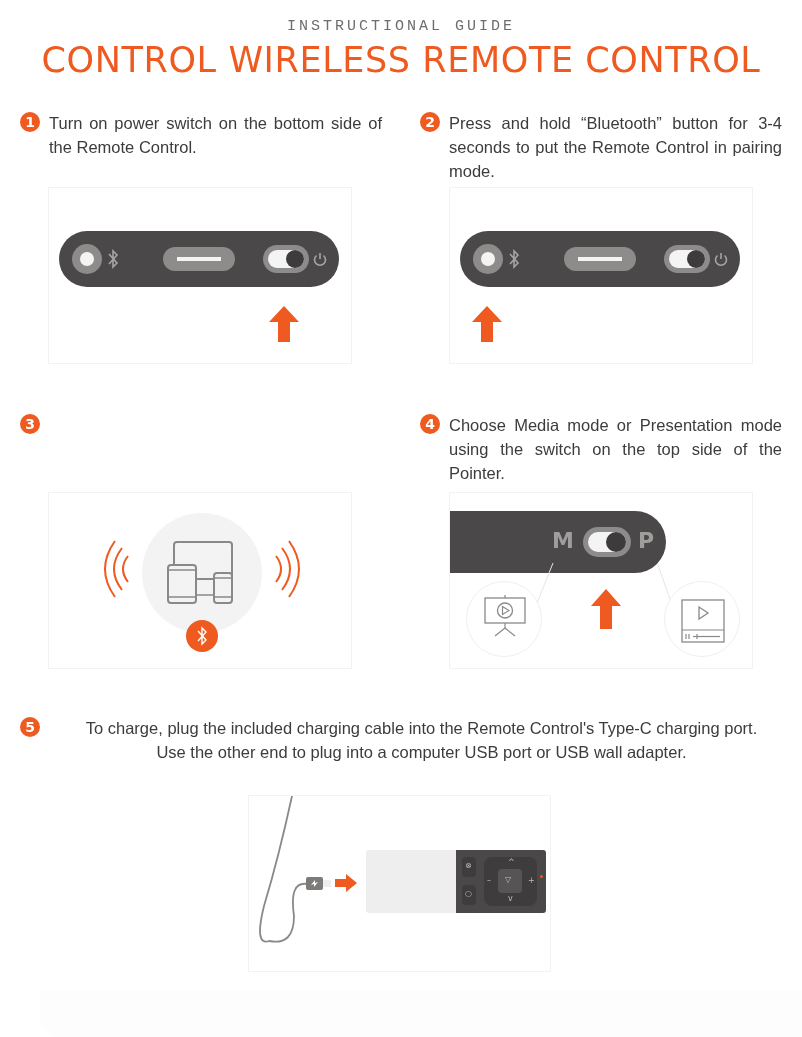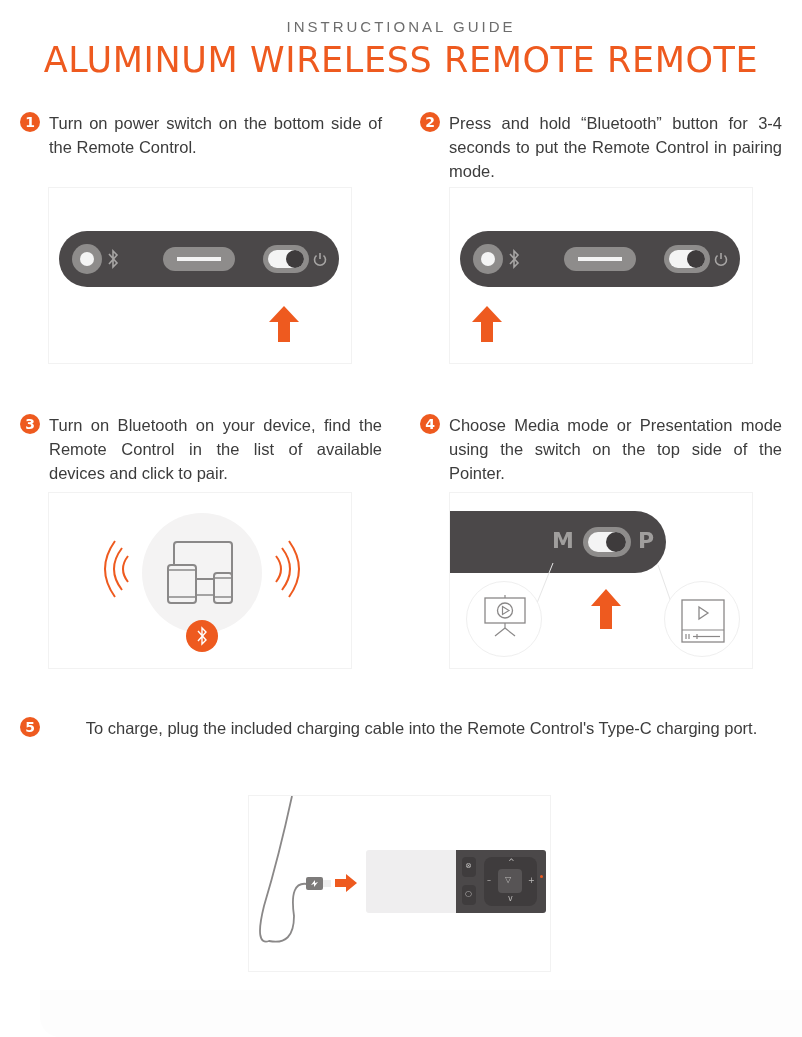--- a/index.html
+++ b/index.html
@@ -2,21 +2,21 @@
 <html><head>
 <meta charset="utf-8">
 <style>
   * { box-sizing: border-box; margin: 0; padding: 0; }
   html, body { width: 802px; height: 1037px; background: #ffffff; overflow: hidden; }
   body { font-family: "Liberation Sans", "DejaVu Sans", sans-serif; color: #3a3a3a; position: relative; }
 
   .kicker {
     position: absolute; top: 18px; left: 0; width: 802px; text-align: center;
     font-size: 15px; letter-spacing: 3px; color: #6d6d6d;
-    font-family: Liberation Sans, sans-serif; font-weight: normal;
+    font-family: Liberation Mono, monospace; font-weight: normal;
   }
   .title {
     position: absolute; top: 40px; left: 0; width: 802px; text-align: center;
     font-size: 35px; color: #ee5a1f; letter-spacing: 0.6px;
     font-family: "DejaVu Sans", sans-serif; font-weight: normal;
   }
 
   .step { position: absolute; }
   .badge {
     position: absolute; left: 0; top: 1px; width: 20px; height: 20px; border-radius: 50%;
@@ -67,21 +67,21 @@
   .r-sym { position: absolute; color: #bdbbba; font-size: 8px; font-family: "DejaVu Sans", sans-serif; }
   .led { position: absolute; width: 3px; height: 3px; border-radius: 50%; background: #ee5a1f; }
   .page-shadow { position: absolute; left: 40px; top: 990px; width: 762px; height: 47px; background: #fdfdfd; border-radius: 0 0 0 20px; }
 </style>
 </head>
 <body>
 
 <div class="page-shadow"></div>
 
 <div class="kicker">INSTRUCTIONAL GUIDE</div>
-<h1 class="title">ALUMINUM WIRELESS REMOTE REMOTE</h1>
+<h1 class="title">CONTROL WIRELESS REMOTE CONTROL</h1>
 
 <section class="step" style="left:20px; top:111px; width:362px; height:260px;">
   <div class="badge">1</div>
   <div class="step-text" style="width:333px;">
     <span>Turn on power switch on the bottom side of the Remote Control.</span><br>
   </div>
 </section>
 <div class="frame" style="left:48px; top:187px; width:304px; height:177px;">
   <div class="bar" style="left:10px; top:43px; width:280px;">
     <div class="btn-round" style="left:13px; top:13px;"></div>
@@ -125,23 +125,20 @@
         <line x1="8" y1="2" x2="8" y2="8" stroke="#a7a5a4" stroke-width="1.6"></line>
       </svg>
   </div>
   <svg class="arrow-up" style="left:22px; top:118px;" width="30" height="36" viewBox="0 0 30 36">
       <path d="M15 0 L30 16 L21 16 L21 36 L9 36 L9 16 L0 16 Z" fill="#ee5a1f"></path>
     </svg>
 </div>
 
 <section class="step" style="left:20px; top:413px; width:362px; height:80px;">
   <div class="badge">3</div>
-  <div class="step-text" style="width:333px;">
-    <span>Turn on Bluetooth on your device, find the Remote Control in the list of available devices and click to pair.</span>
-  </div>
 </section>
 <div class="frame" style="left:48px; top:492px; width:304px; height:177px;">
   <div class="halo" style="left:93px; top:20px; width:120px; height:120px;"></div>
   <svg style="position:absolute; left:118px; top:47px;" width="72" height="65" viewBox="0 0 72 65">
     <rect x="7" y="2" width="58" height="37" rx="3" fill="none" stroke="#8a8888" stroke-width="2"></rect>
     <rect x="1" y="25" width="28" height="38" rx="3" fill="#f4f3f3" stroke="#8a8888" stroke-width="2"></rect>
     <line x1="1" y1="30" x2="29" y2="30" stroke="#8a8888" stroke-width="1.5"></line>
     <line x1="1" y1="57" x2="29" y2="57" stroke="#8a8888" stroke-width="1.5"></line>
     <rect x="47" y="33" width="18" height="30" rx="3" fill="#f4f3f3" stroke="#8a8888" stroke-width="2"></rect>
     <line x1="47" y1="38" x2="65" y2="38" stroke="#8a8888" stroke-width="1.5"></line>
@@ -208,21 +205,21 @@
       <line x1="12" y1="37.5" x2="39" y2="37.5" stroke="#8a8888" stroke-width="1.2"></line>
       <line x1="16" y1="35" x2="16" y2="40" stroke="#8a8888" stroke-width="1.2"></line>
     </svg>
   </div>
 </div>
 
 <section class="step" style="left:20px; top:716px; width:770px; height:75px;">
   <div class="badge">5</div>
   <div class="step-text" style="width:745px; text-align:center;">
     <span>To charge, plug the included charging cable into the Remote Control's Type-C charging port.</span><br>
-    <br>
+    <span>Use the other end to plug into a computer USB port or USB wall adapter.</span><br>
   </div>
 </section>
 <div class="frame" style="left:248px; top:795px; width:303px; height:177px;">
   <svg style="position:absolute; left:0; top:0;" width="120" height="177">
     <path d="M43 0 Q30 60 15 110 Q5 150 20 145 Q45 150 45 120 Q40 85 58 88" fill="none" stroke="#8a8888" stroke-width="1.8"></path>
     <rect x="57" y="81" width="17" height="13" rx="2" fill="#7d7b7a"></rect>
     <rect x="74" y="84" width="8" height="7" fill="#eeeeee"></rect>
     <path d="M62 89 L66 84 L66 87 L69 86 L65 91 L65 88 Z" fill="#ffffff"></path>
   </svg>
   <svg style="position:absolute; left:86px; top:78px;" width="22" height="18" viewBox="0 0 22 18">

